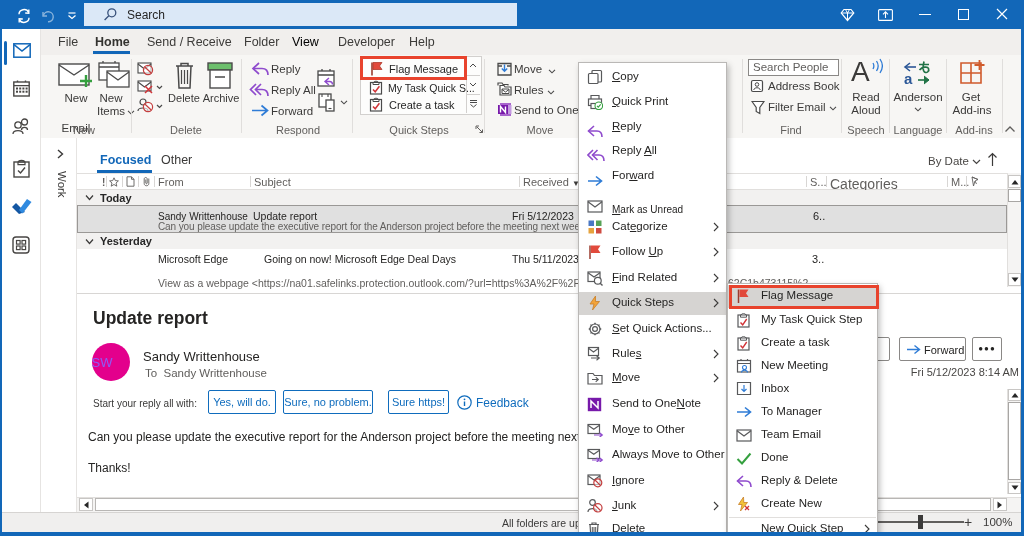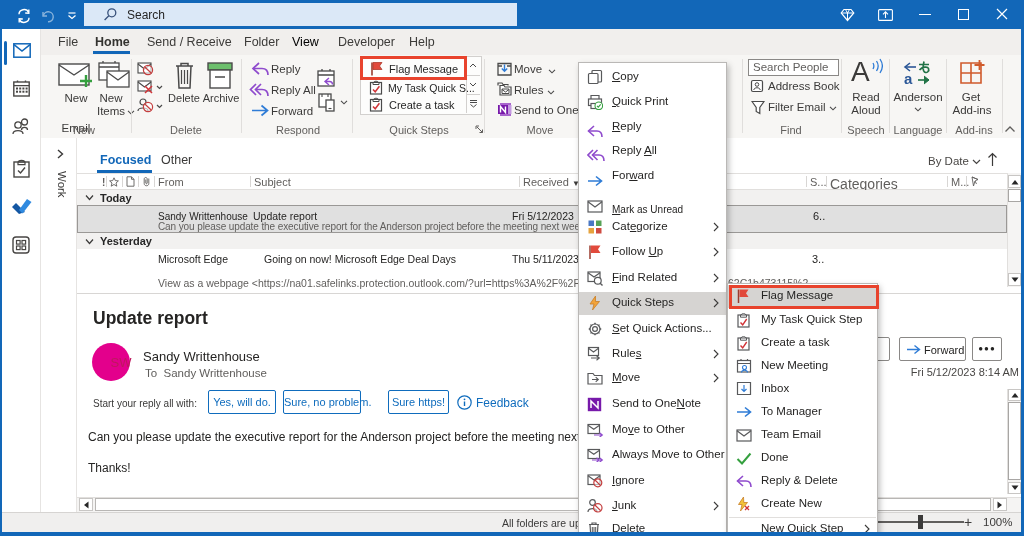--- a/index.html
+++ b/index.html
@@ -404,26 +404,26 @@
   <div class="abs" style="left:1008px;top:189px;width:13px;height:13px;background:#fff;border:1px solid #a8a6a4;box-sizing:border-box;"></div>
   <div class="abs" style="left:1008px;top:273px;width:13px;height:13px;background:#fff;border:1px solid #c8c6c4;box-sizing:border-box;"></div>
   <svg class="abs" style="left:1011px;top:277px;" width="8" height="6" viewBox="0 0 8 6">
       <path d="M0.5 0.5 L4 5 L7.5 0.5 Z" fill="#262626"></path>
     </svg>
 
   <div class="abs" style="left:77px;top:293px;width:947px;height:1px;background:#d8d6d4;"></div>
 
   <div class="abs" style="left:93px;top:308px;font-size:17.5px;font-weight:600;color:#252423;">Update report</div>
   <div class="abs" style="left:92px;top:343px;width:38px;height:38px;border-radius:50%;background:#e3008c;"></div>
-  <div class="abs" style="left:121px;top:355px;transform:translateX(-50%);font-size:13px;color:#be185d;">SW</div>
+  <div class="abs" style="left:102px;top:355px;transform:translateX(-50%);font-size:13px;color:#8b5cf6;">SW</div>
   <div class="abs" style="left:143px;top:349px;font-size:13px;color:#252423;">Sandy Writtenhouse</div>
   <div class="abs" style="left:145px;top:367px;font-size:11.5px;color:#605e5c;">To&nbsp;&nbsp;Sandy Writtenhouse</div>
   <div class="abs" style="left:93px;top:398px;font-size:10px;color:#3b3a39;">Start your reply all with:</div>
   <div class="abs" style="left:208px;top:390px;width:68px;height:24px;border:1px solid #0f6cbd;border-radius:2px;box-sizing:border-box;text-align:center;font-size:11px;color:#0f6cbd;line-height:22px;white-space:nowrap;">Yes, will do.</div>
-  <div class="abs" style="left:283px;top:390px;width:78px;height:24px;border:1px solid #0f6cbd;border-radius:2px;box-sizing:border-box;text-align:center;font-size:11px;color:#0f6cbd;line-height:22px;white-space:nowrap;">Sure, no problem.</div>
+  <div class="abs" style="left:283px;top:390px;width:90px;height:24px;border:1px solid #0f6cbd;border-radius:2px;box-sizing:border-box;text-align:center;font-size:11px;color:#0f6cbd;line-height:22px;white-space:nowrap;">Sure, no problem.</div>
   <div class="abs" style="left:388px;top:390px;width:61px;height:24px;border:1px solid #0f6cbd;border-radius:2px;box-sizing:border-box;text-align:center;font-size:11px;color:#0f6cbd;line-height:22px;white-space:nowrap;">Sure https!</div>
   <svg class="abs" style="left:457px;top:395px;" width="15" height="15" viewBox="0 0 15 15">
       <circle cx="7.5" cy="7.5" r="6.7" fill="none" stroke="#0f6cbd" stroke-width="1.2"></circle>
       <path d="M7.5 6.5 V11" stroke="#0f6cbd" stroke-width="1.4"></path>
       <circle cx="7.5" cy="4.3" r="0.9" fill="#0f6cbd"></circle>
     </svg>
   <div class="abs" style="left:476px;top:396px;font-size:12px;color:#0f6cbd;">Feedback</div>
   <div class="abs" style="left:88px;top:430px;font-size:12px;color:#252423;white-space:nowrap;">Can you please update the executive report for the Anderson project before the meeting next week?</div>
   <div class="abs" style="left:88px;top:461px;font-size:12px;color:#252423;">Thanks!</div>
 

